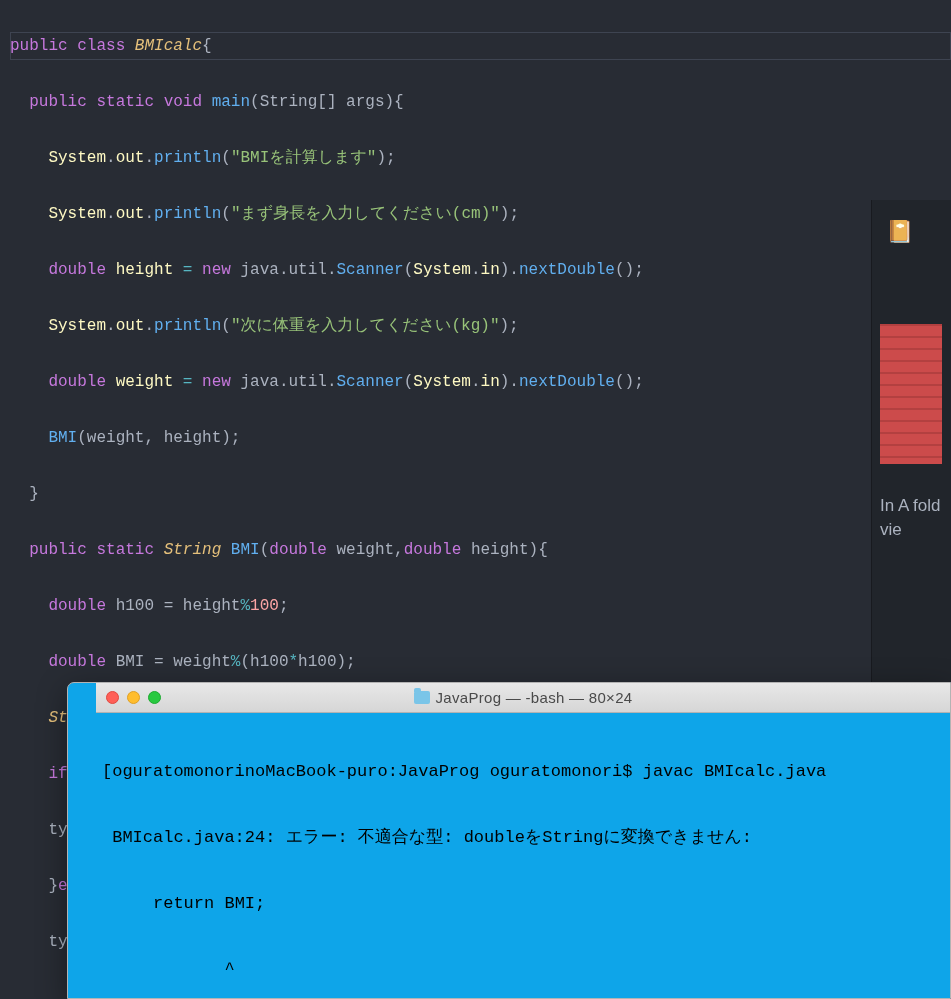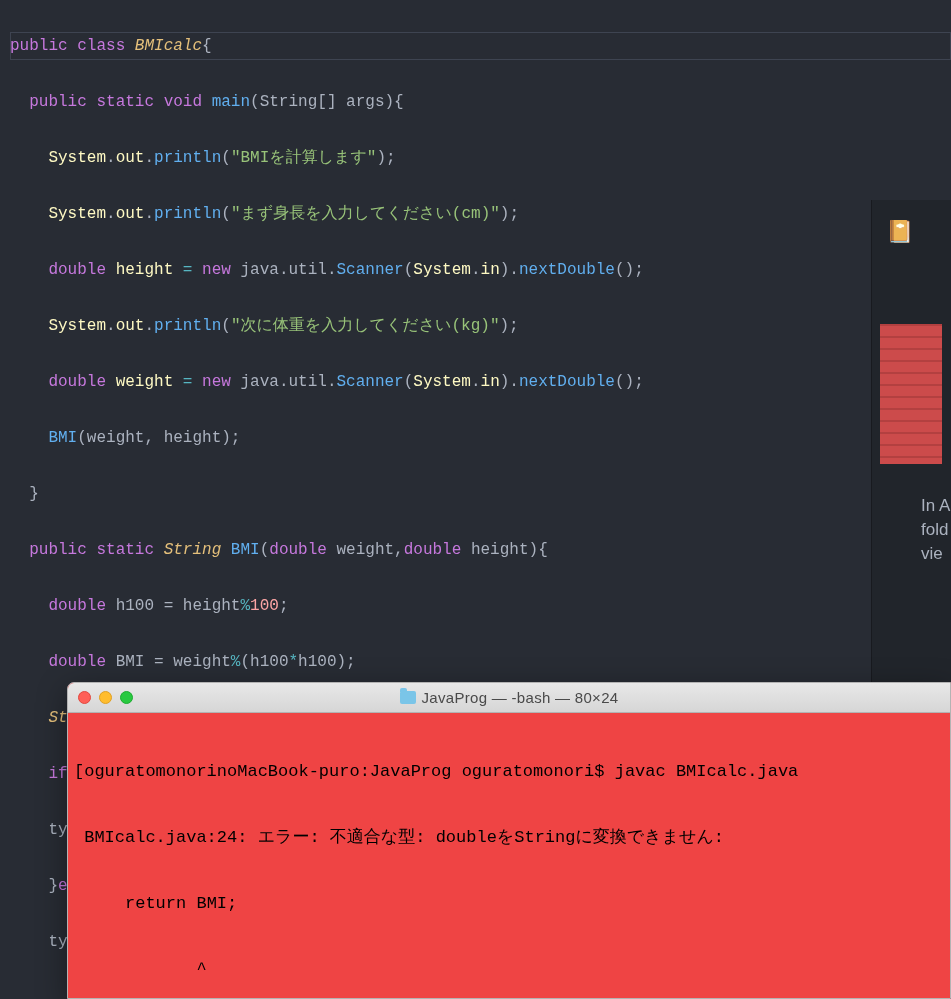--- a/index.html
+++ b/index.html
@@ -50,36 +50,37 @@
     margin-bottom: 80px;
     padding-left: 6px;
   }
   .side-red {
     width: 62px;
     height: 140px;
     background: #cc4b4b;
     margin-bottom: 30px;
     background-image: repeating-linear-gradient(#b34040 0 2px, #cc4b4b 2px 12px);
   }
-  .side-text { white-space: normal; margin-left: 41px; }
+  .side-text { white-space: normal; }
   
   .terminal {
     position: absolute;
     left: 67px;
     top: 682px;
     width: 884px;
     height: 317px;
-    background: #ef4444;
+    background: #0ea5e9;
     border: 1px solid #b3b3b3;
     border-radius: 7px 0 0 0;
     box-shadow: 0 8px 30px rgba(0,0,0,0.4);
     font-family: "Courier New", Menlo, monospace;
     font-size: 17px;
     color: #000;
     overflow: hidden;
+    padding-left: 28px;
   }
   .titlebar {
     height: 30px;
     background: linear-gradient(#e8e8e8, #d6d6d6);
     border-bottom: 1px solid #b3b3b3;
     display: flex;
     align-items: center;
     padding: 0 10px;
     position: relative;
   }

